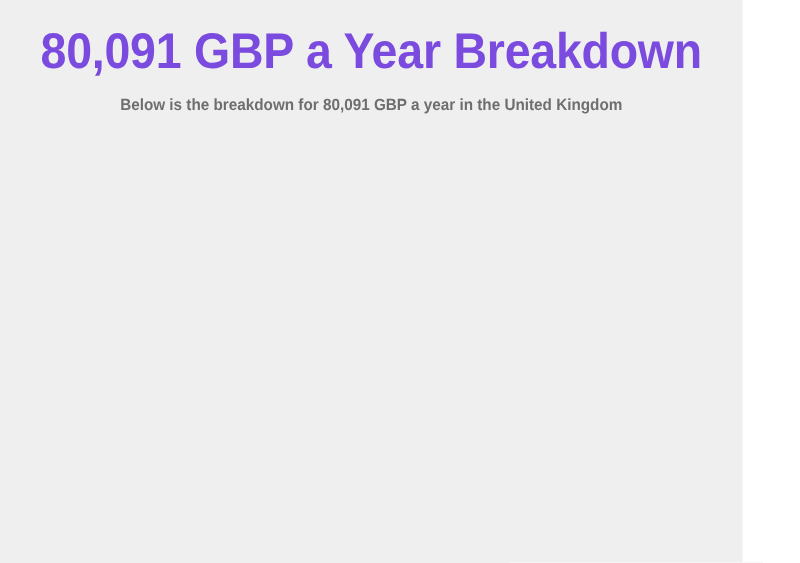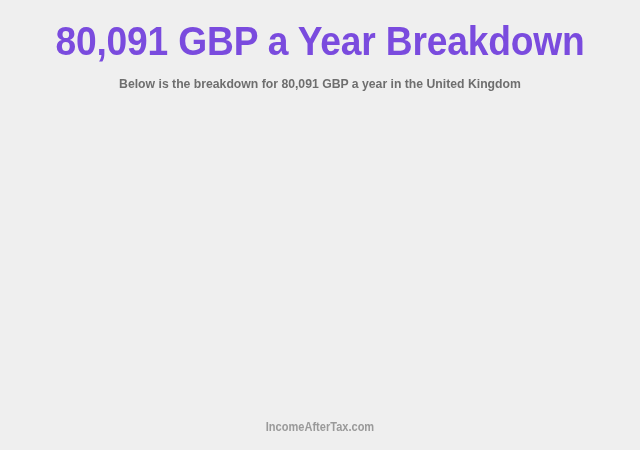--- a/index.html
+++ b/index.html
@@ -10,21 +10,21 @@
 
   body {
     width: 640px;
     height: 450px;
     overflow: hidden;
     font-family: "Liberation Sans", sans-serif;
   }
 
   #page {
     position: relative;
-    width: 640px;
+    width: 594px;
     height: 450px;
     background: #efefef;
     box-sizing: border-box;
     display: flex;
     flex-direction: column;
     align-items: flex-start;
   }
 
   
   .header-block {
@@ -101,17 +101,14 @@
 
   <div class="header-block">
     <h1 class="page-title">80,091 GBP a Year Breakdown</h1>
     <p class="page-subtitle">Below is the breakdown for 80,091 GBP a year in the United Kingdom</p>
   </div>
 
   <div class="breakdown-region">
     <div class="chart-canvas"></div>
   </div>
 
-  <div class="footer-block">
-    <p class="site-watermark">IncomeAfterTax.com</p>
-  </div>
 
 </div>
 
 </body></html>

